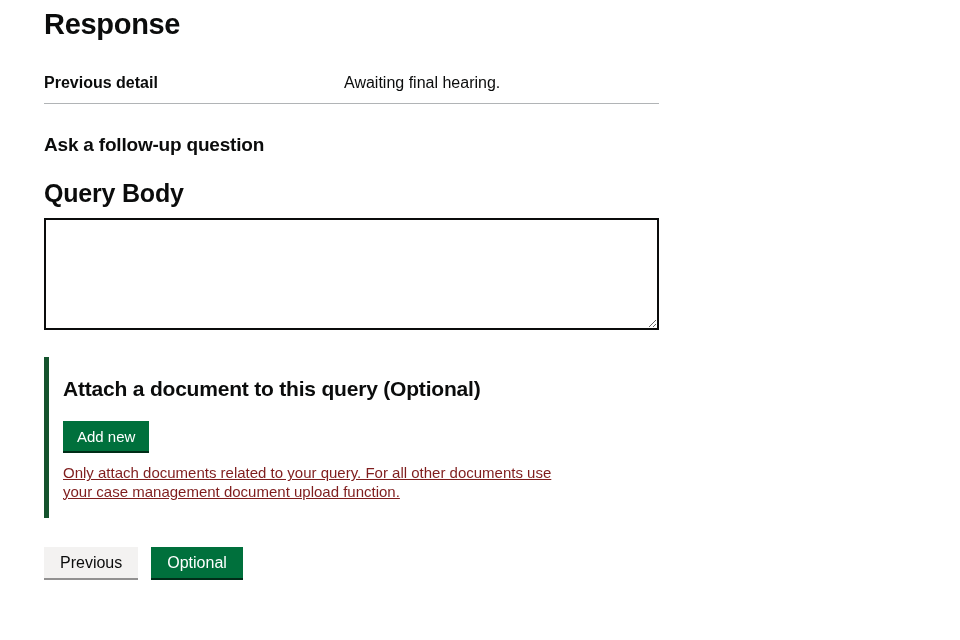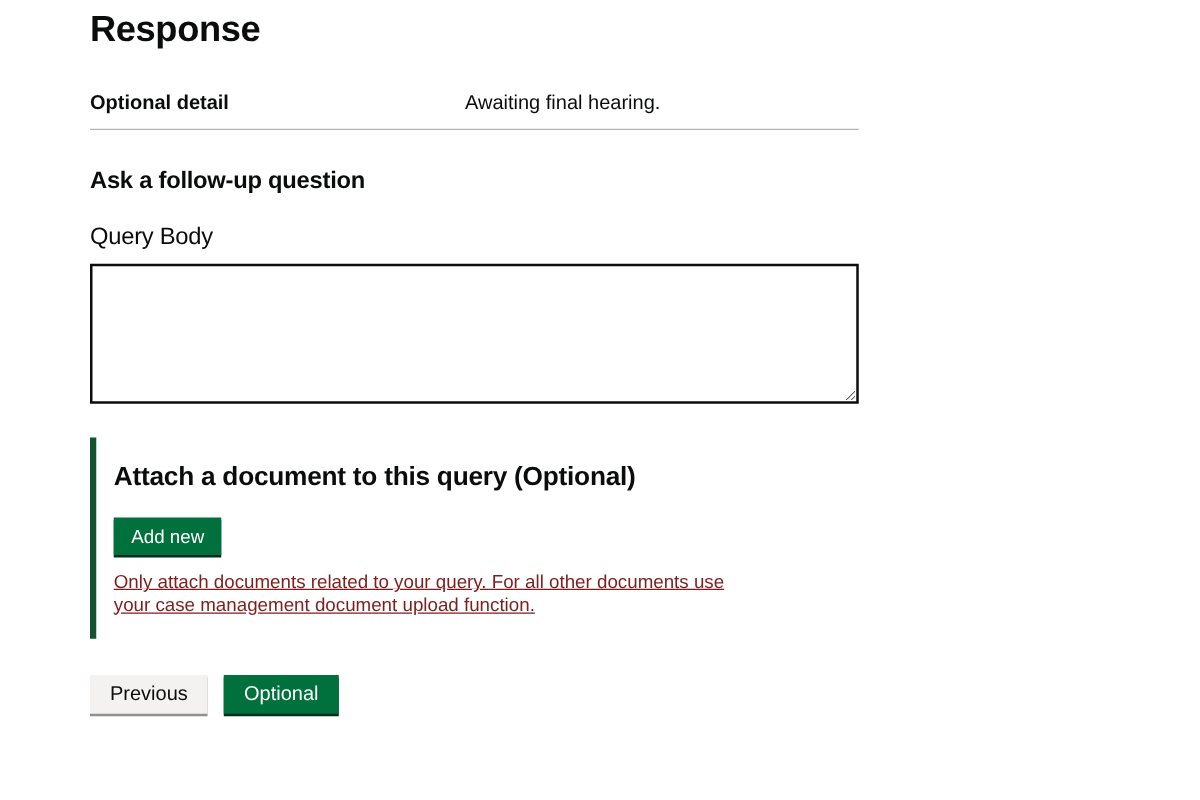--- a/index.html
+++ b/index.html
@@ -5,21 +5,21 @@
   * { box-sizing: border-box; }
   html, body {
     margin: 0; padding: 0;
     width: 960px; height: 640px;
     background: #ffffff;
     font-family: "Liberation Sans", sans-serif;
     color: #0b0c0c;
     overflow: hidden;
   }
   .container {
-    margin-left: 72px;
+    margin-left: 44px;
     width: 615px;
   }
   h1.page-title {
     font-size: 29px;
     font-weight: 700;
     margin: 0;
     padding-top: 8px;
     letter-spacing: -0.3px;
   }
   .summary-list {
@@ -40,22 +40,22 @@
   .summary-value { flex: 1; }
   h2.section-heading {
     font-size: 19px;
     font-weight: 700;
     margin: 0;
     padding-top: 30px;
     letter-spacing: -0.2px;
   }
   .field-label {
     display: block;
-    font-size: 19px;
-    font-weight: 400;
+    font-size: 25px;
+    font-weight: 700;
     margin-top: 23px;
     letter-spacing: -0.2px;
   }
   textarea.query-body {
     display: block;
     width: 615px;
     height: 112px;
     margin-top: 10px;
     border: 2px solid #0b0c0c;
     border-radius: 0;
@@ -124,21 +124,21 @@
 </style>
 </head>
 <body>
 
 <div class="container">
 
   <h1 class="page-title">Response</h1>
 
   <div class="summary-list">
     <div class="summary-row">
-      <div class="summary-label">Optional detail</div>
+      <div class="summary-label">Previous detail</div>
       <div class="summary-value">Awaiting final hearing.</div>
     </div>
   </div>
 
   <h2 class="section-heading">Ask a follow-up question</h2>
 
   <label class="field-label">Query Body</label>
 
   <textarea class="query-body" style=""></textarea>
 

